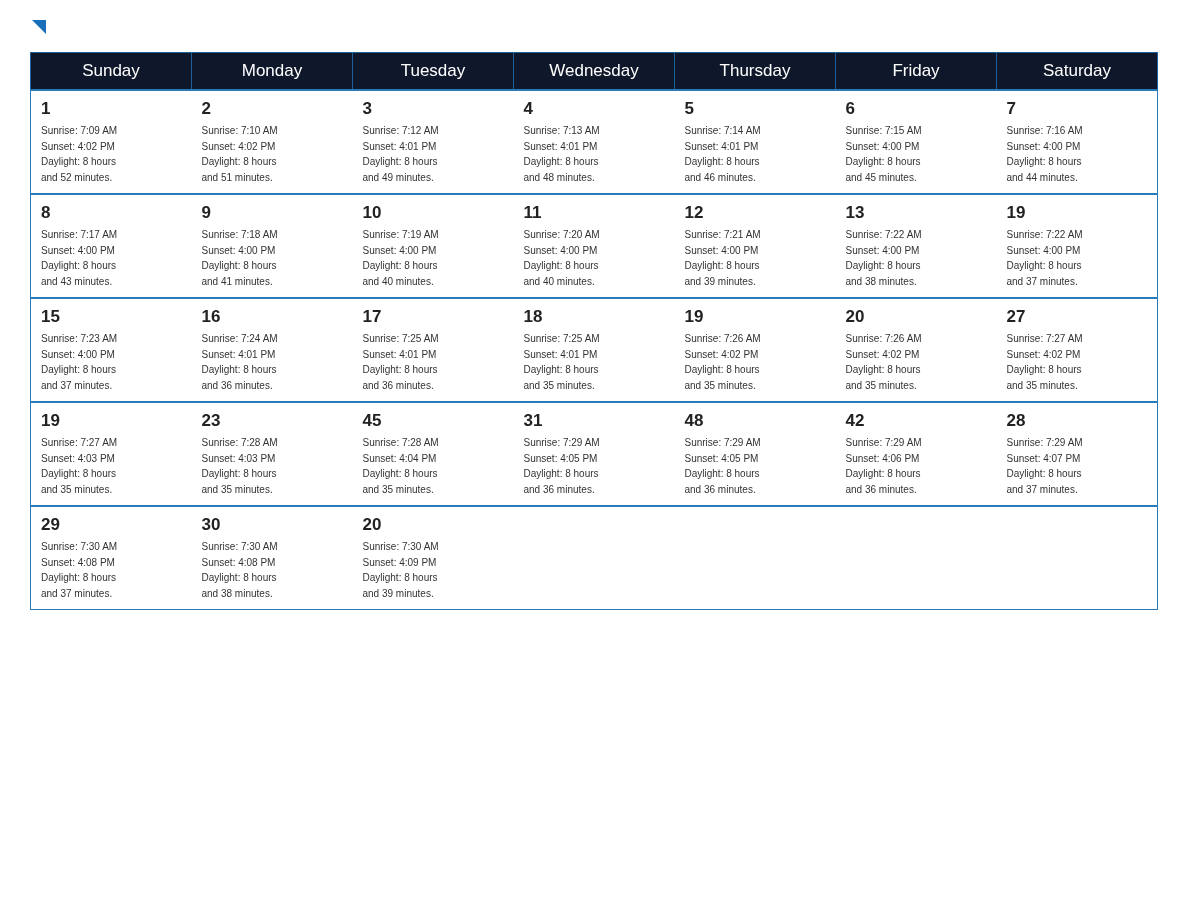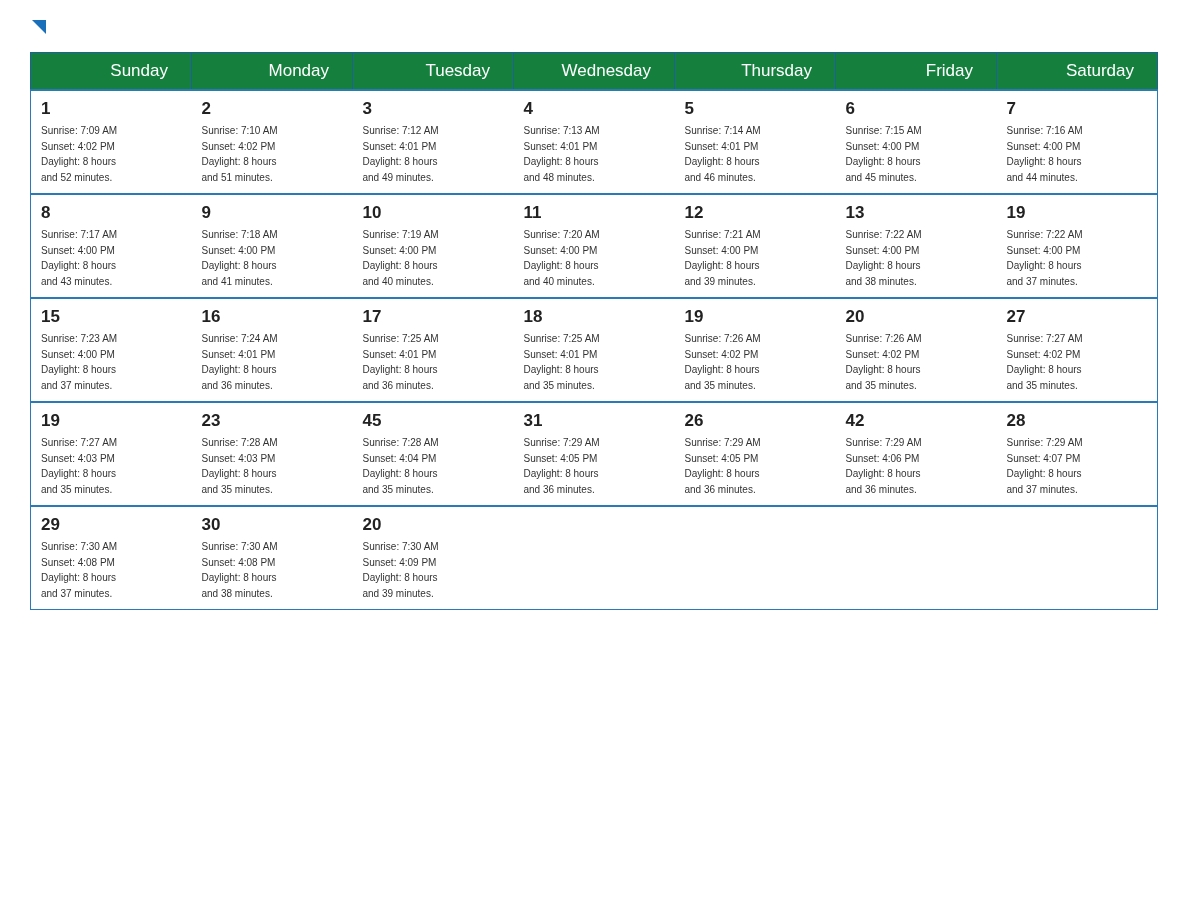--- a/index.html
+++ b/index.html
@@ -60,26 +60,26 @@
       font-size: 22px;
       color: #333;
       margin-top: 4px;
     }
     .calendar-table {
       width: 100%;
       border-collapse: collapse;
       border: 1.5px solid #2a7ab8;
     }
     .calendar-table th {
-      background-color: #15803d;
+      background-color: #0f172a;
       color: #fff;
       font-size: 17px;
       font-weight: normal;
-      padding: 8px 23px;
-      text-align: right;
+      padding: 8px 6px;
+      text-align: center;
       border: 1px solid #1e6099;
     }
     .calendar-table td {
       vertical-align: top;
       padding: 8px 10px;
       border: none;
       border-top: 2px solid #2a7ab8;
       width: calc(100% / 7);
       font-size: 13.5px;
       color: #333;
@@ -238,21 +238,21 @@
         </td>
         <td>
           <div class="day-number">45</div>
           <div class="day-info">Sunrise: 7:28 AM<br>Sunset: 4:04 PM<br>Daylight: 8 hours<br>and 35 minutes.</div>
         </td>
         <td>
           <div class="day-number">31</div>
           <div class="day-info">Sunrise: 7:29 AM<br>Sunset: 4:05 PM<br>Daylight: 8 hours<br>and 36 minutes.</div>
         </td>
         <td>
-          <div class="day-number">26</div>
+          <div class="day-number">48</div>
           <div class="day-info">Sunrise: 7:29 AM<br>Sunset: 4:05 PM<br>Daylight: 8 hours<br>and 36 minutes.</div>
         </td>
         <td>
           <div class="day-number">42</div>
           <div class="day-info">Sunrise: 7:29 AM<br>Sunset: 4:06 PM<br>Daylight: 8 hours<br>and 36 minutes.</div>
         </td>
         <td>
           <div class="day-number">28</div>
           <div class="day-info">Sunrise: 7:29 AM<br>Sunset: 4:07 PM<br>Daylight: 8 hours<br>and 37 minutes.</div>
         </td>

